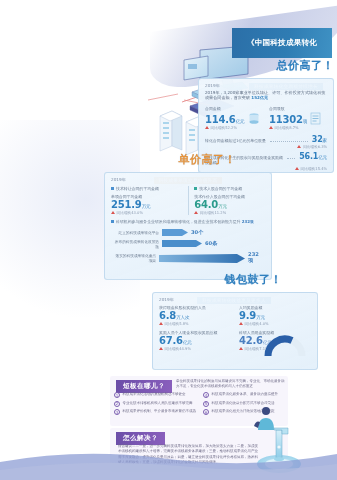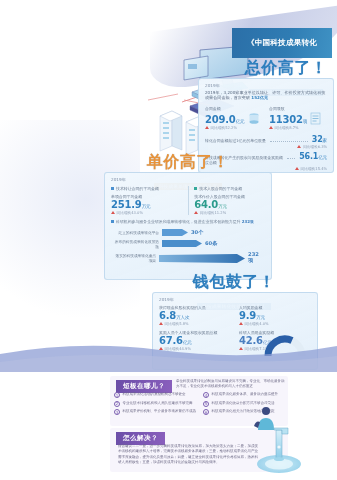--- a/index.html
+++ b/index.html
@@ -2,21 +2,21 @@
 <html><head>
 <meta charset="utf-8">
 <style>
   * { box-sizing: border-box; margin: 0; padding: 0; }
   html, body {
     width: 337px; height: 480px;
     background: #ffffff;
     font-family: "DejaVu Sans", "Liberation Sans", sans-serif;
     overflow: hidden;
   }
-  .page { position: relative; width: 337px; height: 372px; background: #ffffff; }
+  .page { position: relative; width: 337px; height: 480px; background: #ffffff; }
 
   
   .bg-sweep-top {
     position: absolute; left: 150px; top: 18px; width: 200px; height: 60px;
     background: linear-gradient(120deg, rgba(200,208,235,.0) 0%, rgba(150,162,210,.55) 45%, rgba(120,135,200,.25) 100%);
     border-radius: 0 0 60% 20%/0 0 100% 40%;
     transform: skewY(-8deg);
   }
   .bg-sweep-left {
     position: absolute; left: -40px; top: 120px; width: 180px; height: 200px;
@@ -32,22 +32,22 @@
     background: linear-gradient(100deg, #2b6fa8 0%, #2f7cb3 55%, #3f92c4 100%);
     display: flex; flex-direction: column; align-items: center; justify-content: center;
   }
   .hdr-line { color: #ffffff; font-size: 7.6px; font-weight: bold; letter-spacing: .2px; line-height: 1.25; white-space: nowrap; }
 
   .monitor { position: absolute; left: 182px; top: 44px; width: 74px; height: 62px; }
 
   
   .sec-title { position: absolute; text-align: center; }
   .sec-title .big {
-    color: #2f7fbe; font-size: 16px; font-weight: bold; letter-spacing: .5px;
-    text-shadow: 0 0 1px rgba(47,127,190,.35); white-space: nowrap;
+    color: #2f7fbe; font-size: 11px; font-weight: bold; letter-spacing: .5px;
+    text-shadow: 0 0 1px rgba(47,127,190,.35); white-space: nowrap; text-align: right;
   }
   .sec-title .big.t2 { color: #e8933a; }
   .sec-title .sub {
     margin-top: 1.5px; display: inline-block; padding: 1px 5px;
     background: #4a8fc9; color: #fff; font-size: 4.6px; letter-spacing: .3px; white-space: nowrap;
   }
   .sec-title .sub.o { background: #e8a15a; }
 
   #title-1 { left: 238px; top: 58px; width: 96px; }
   #title-2 { left: 140px; top: 152px; width: 96px; }
@@ -215,21 +215,21 @@
         <span>2019年，3,200家事业单位以转让、许可、作价投资方式转化科技成果合同金额，首次突破</span>
         <b>152亿元</b>
       </div>
     </div>
 
     <div style="display:flex; gap:6px; padding:5px 6px 0;">
       <div style="flex:1;">
         <div class="lbl">合同金额</div>
         <div style="display:flex;align-items:flex-end;gap:3px;">
           <div class="bignum">
-            <span>209.0</span><span class="u">亿元</span>
+            <span>114.6</span><span class="u">亿元</span>
           </div>
           <svg width="14" height="13" viewBox="0 0 14 13">
             <ellipse cx="7" cy="3" rx="4.5" ry="1.8" fill="#a9d4ee"></ellipse>
             <rect x="2.5" y="3" width="9" height="7" fill="#cbe5f6"></rect>
             <ellipse cx="7" cy="10" rx="4.5" ry="1.8" fill="#8fc6e6"></ellipse>
           </svg>
         </div>
         <div class="delta">
           <span class="tri"></span>
           <span>同比增长52.2%</span>

